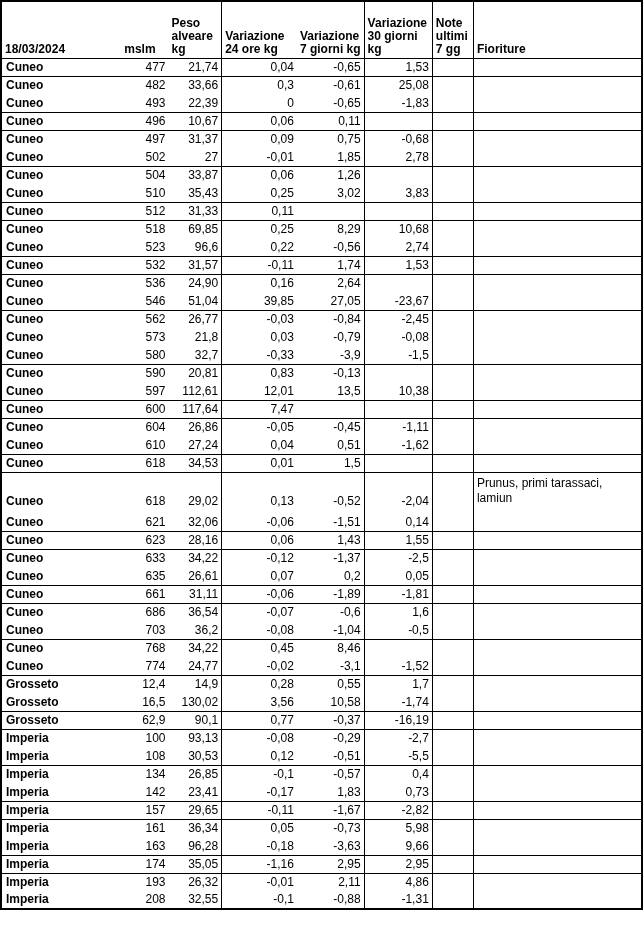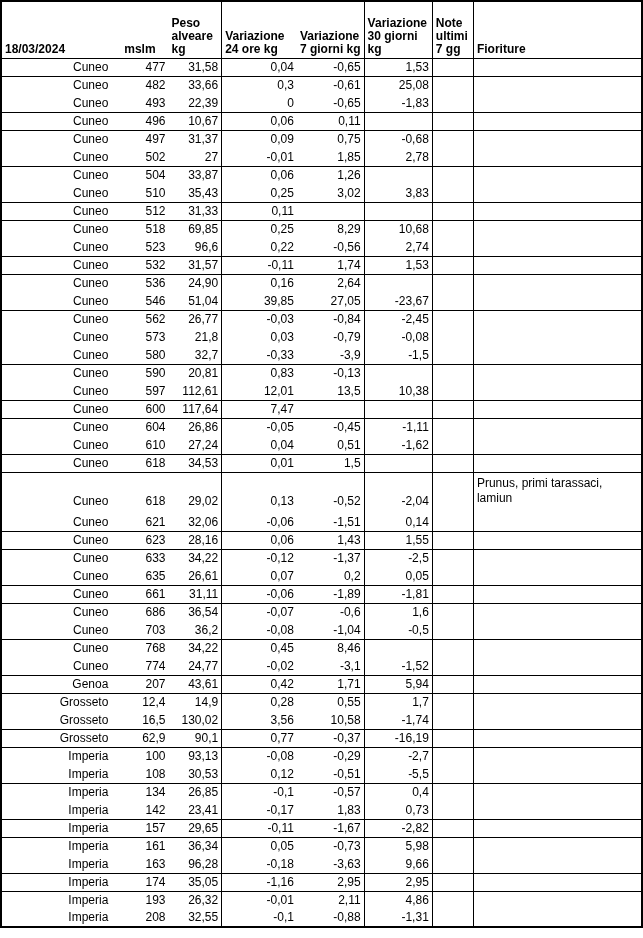--- a/index.html
+++ b/index.html
@@ -36,21 +36,21 @@
   
   .b-right { border-right: 1px solid #000; }
   
   tbody td {
     height: 18px;
     white-space: nowrap;
     line-height: 14px;
     padding-bottom: 2px;
   }
   tbody td.num { text-align: right; }
-  tbody td.loc { text-align: right; padding-left: 4px; }
+  tbody td.loc { text-align: left; padding-left: 4px; font-weight: bold; }
   tr.group-end td { border-bottom: 1px solid #000; }
   
   tr.tall td { height: 41px; padding-bottom: 5px; }
   tr.tall td.fioriture {
     white-space: normal;
     vertical-align: top;
     padding-top: 3px;
     padding-bottom: 0;
     line-height: 15px;
     text-align: left;
@@ -88,21 +88,21 @@
         <th class="b-right">Note
 ultimi
 7 gg</th>
         <th>Fioriture</th>
       </tr>
     </thead>
     <tbody>
         <tr class="group-end">
     <td class="loc">Cuneo</td>
     <td class="num">477</td>
-    <td class="num b-right">31,58</td>
+    <td class="num b-right">21,74</td>
     <td class="num">0,04</td>
     <td class="num b-right">-0,65</td>
     <td class="num b-right">1,53</td>
     <td class="b-right"></td>
     <td class="fioriture"></td>
   </tr>
         <tr>
     <td class="loc">Cuneo</td>
     <td class="num">482</td>
     <td class="num b-right">33,66</td>
@@ -412,30 +412,20 @@
     <td class="b-right"></td>
     <td class="fioriture"></td>
   </tr>
         <tr class="group-end">
     <td class="loc">Cuneo</td>
     <td class="num">774</td>
     <td class="num b-right">24,77</td>
     <td class="num">-0,02</td>
     <td class="num b-right">-3,1</td>
     <td class="num b-right">-1,52</td>
-    <td class="b-right"></td>
-    <td class="fioriture"></td>
-  </tr>
-        <tr class="group-end">
-    <td class="loc">Genoa</td>
-    <td class="num">207</td>
-    <td class="num b-right">43,61</td>
-    <td class="num">0,42</td>
-    <td class="num b-right">1,71</td>
-    <td class="num b-right">5,94</td>
     <td class="b-right"></td>
     <td class="fioriture"></td>
   </tr>
         <tr>
     <td class="loc">Grosseto</td>
     <td class="num">12,4</td>
     <td class="num b-right">14,9</td>
     <td class="num">0,28</td>
     <td class="num b-right">0,55</td>
     <td class="num b-right">1,7</td>

